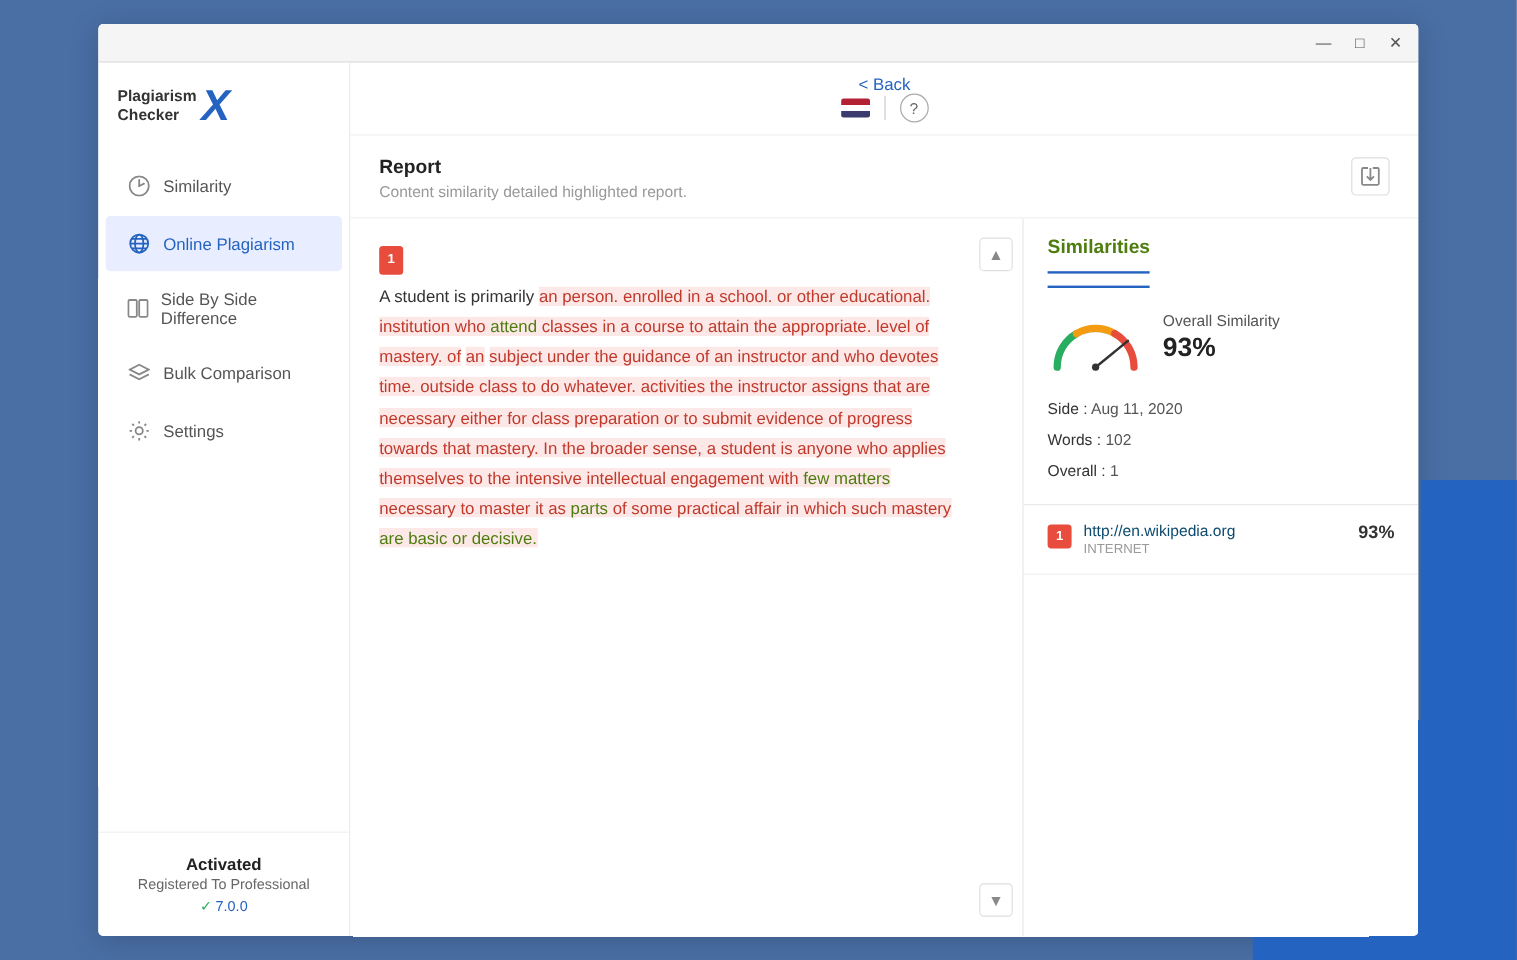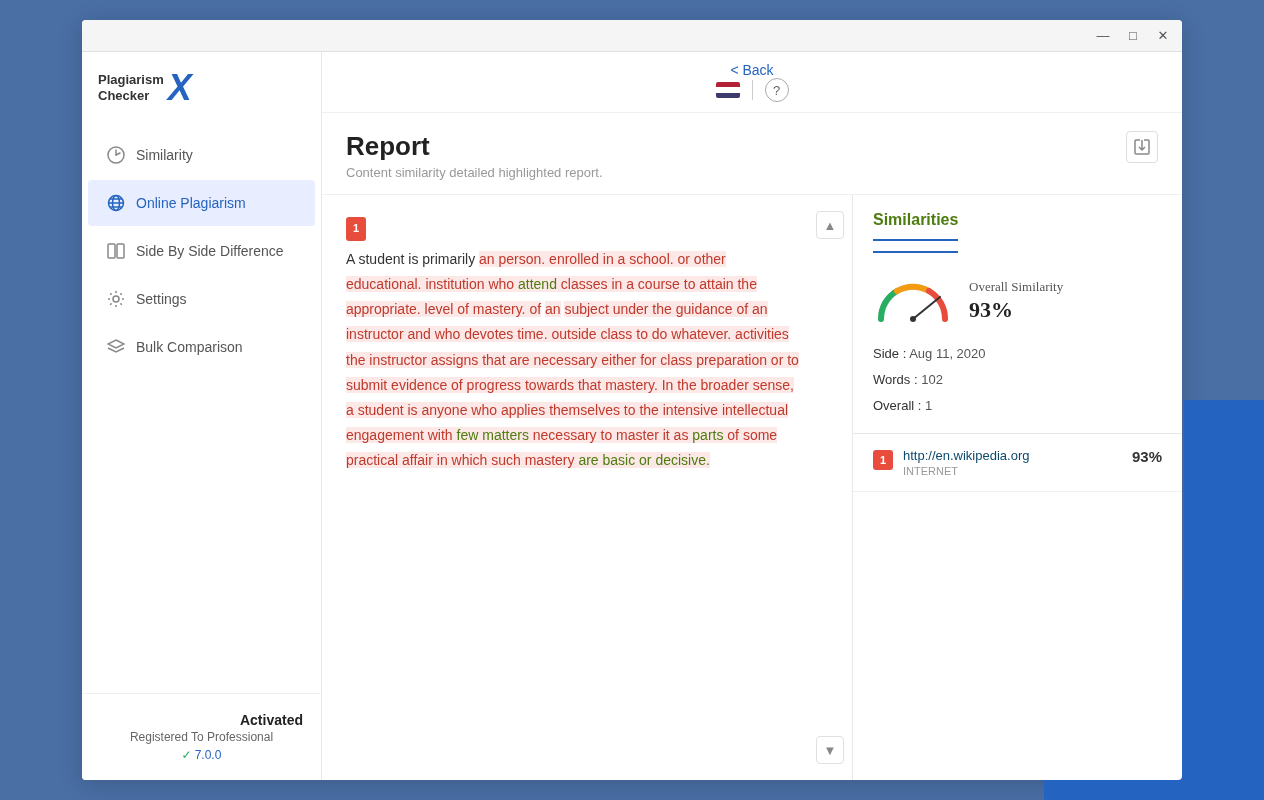--- a/index.html
+++ b/index.html
@@ -53,21 +53,21 @@
     
     .main-layout {
       display: flex;
       flex: 1;
       overflow: hidden;
       z-index: 1;
     }
 
     
     .sidebar {
-      width: 240px;
+      width: 210px;
       background: #fff;
       border-right: 1px solid #e8e8e8;
       display: flex;
       flex-direction: column;
       flex-shrink: 0;
     }
     .logo-area {
       padding: 18px 16px 24px;
       display: flex;
       align-items: center;
@@ -121,21 +121,20 @@
     .nav-item.active .nav-icon { color: #2563c0; }
     .sidebar-footer {
       padding: 18px;
       text-align: center;
       border-top: 1px solid #f0f0f0;
     }
     .activated-text {
       font-weight: 700;
       font-size: 14px;
       color: #222;
-      text-align: right;
     }
     .registered-text {
       font-size: 12px;
       color: #666;
       margin-top: 2px;
     }
     .version-text {
       font-size: 12px;
       color: #2563c0;
       margin-top: 4px;
@@ -207,21 +206,21 @@
     
     .page-header {
       padding: 18px 24px 14px;
       border-bottom: 1px solid #f0f0f0;
       display: flex;
       align-items: flex-start;
       justify-content: space-between;
       flex-shrink: 0;
     }
     .page-title {
-      font-size: 26px;
+      font-size: 16px;
       font-weight: 600;
       color: #222;
     }
     .page-subtitle {
       font-size: 13px;
       color: #999;
       margin-top: 3px;
     }
     .export-btn {
       width: 32px;
@@ -317,23 +316,22 @@
       display: inline-block;
     }
     .sim-header-wrap {
       padding: 16px 20px 0;
     }
 
     
     .gauge-section {
       padding: 20px 20px 10px;
       display: flex;
-      align-items: flex-end;
+      align-items: flex-start;
       gap: 16px;
-      font-family: Liberation Serif, serif;
     }
     .gauge-wrap {
       position: relative;
       width: 80px;
       height: 50px;
     }
     .overall-text {
       font-size: 13px;
       color: #555;
       font-weight: 500;
@@ -453,35 +451,35 @@
               <rect x="1" y="2" width="7" height="14" rx="1"></rect>
               <rect x="10" y="2" width="7" height="14" rx="1"></rect>
             </svg>
           </span>
           <span>Side By Side Difference</span>
         </div>
 
         <div class="nav-item">
           <span class="nav-icon">
             <svg width="18" height="18" viewBox="0 0 18 18" fill="none" stroke="currentColor" stroke-width="1.5">
+              <polygon points="9,2 17,6 9,10 1,6"></polygon>
+              <polyline points="1,10 9,14 17,10"></polyline>
+            </svg>
+          </span>
+          <span>Bulk Comparison</span>
+        </div>
+
+        <div class="nav-item">
+          <span class="nav-icon">
+            <svg width="18" height="18" viewBox="0 0 18 18" fill="none" stroke="currentColor" stroke-width="1.5">
               <circle cx="9" cy="9" r="3"></circle>
               <path d="M9 1v2M9 15v2M1 9h2M15 9h2M3.2 3.2l1.4 1.4M13.4 13.4l1.4 1.4M3.2 14.8l1.4-1.4M13.4 4.6l1.4-1.4"></path>
             </svg>
           </span>
           <span>Settings</span>
-        </div>
-
-        <div class="nav-item">
-          <span class="nav-icon">
-            <svg width="18" height="18" viewBox="0 0 18 18" fill="none" stroke="currentColor" stroke-width="1.5">
-              <polygon points="9,2 17,6 9,10 1,6"></polygon>
-              <polyline points="1,10 9,14 17,10"></polyline>
-            </svg>
-          </span>
-          <span>Bulk Comparison</span>
         </div>
       </nav>
 
       <div class="sidebar-footer">
         <div class="activated-text">Activated</div>
         <div class="registered-text">Registered To Professional</div>
         <div class="version-text">
           <span class="checkmark">✓</span>
           <span>7.0.0</span>
         </div>

